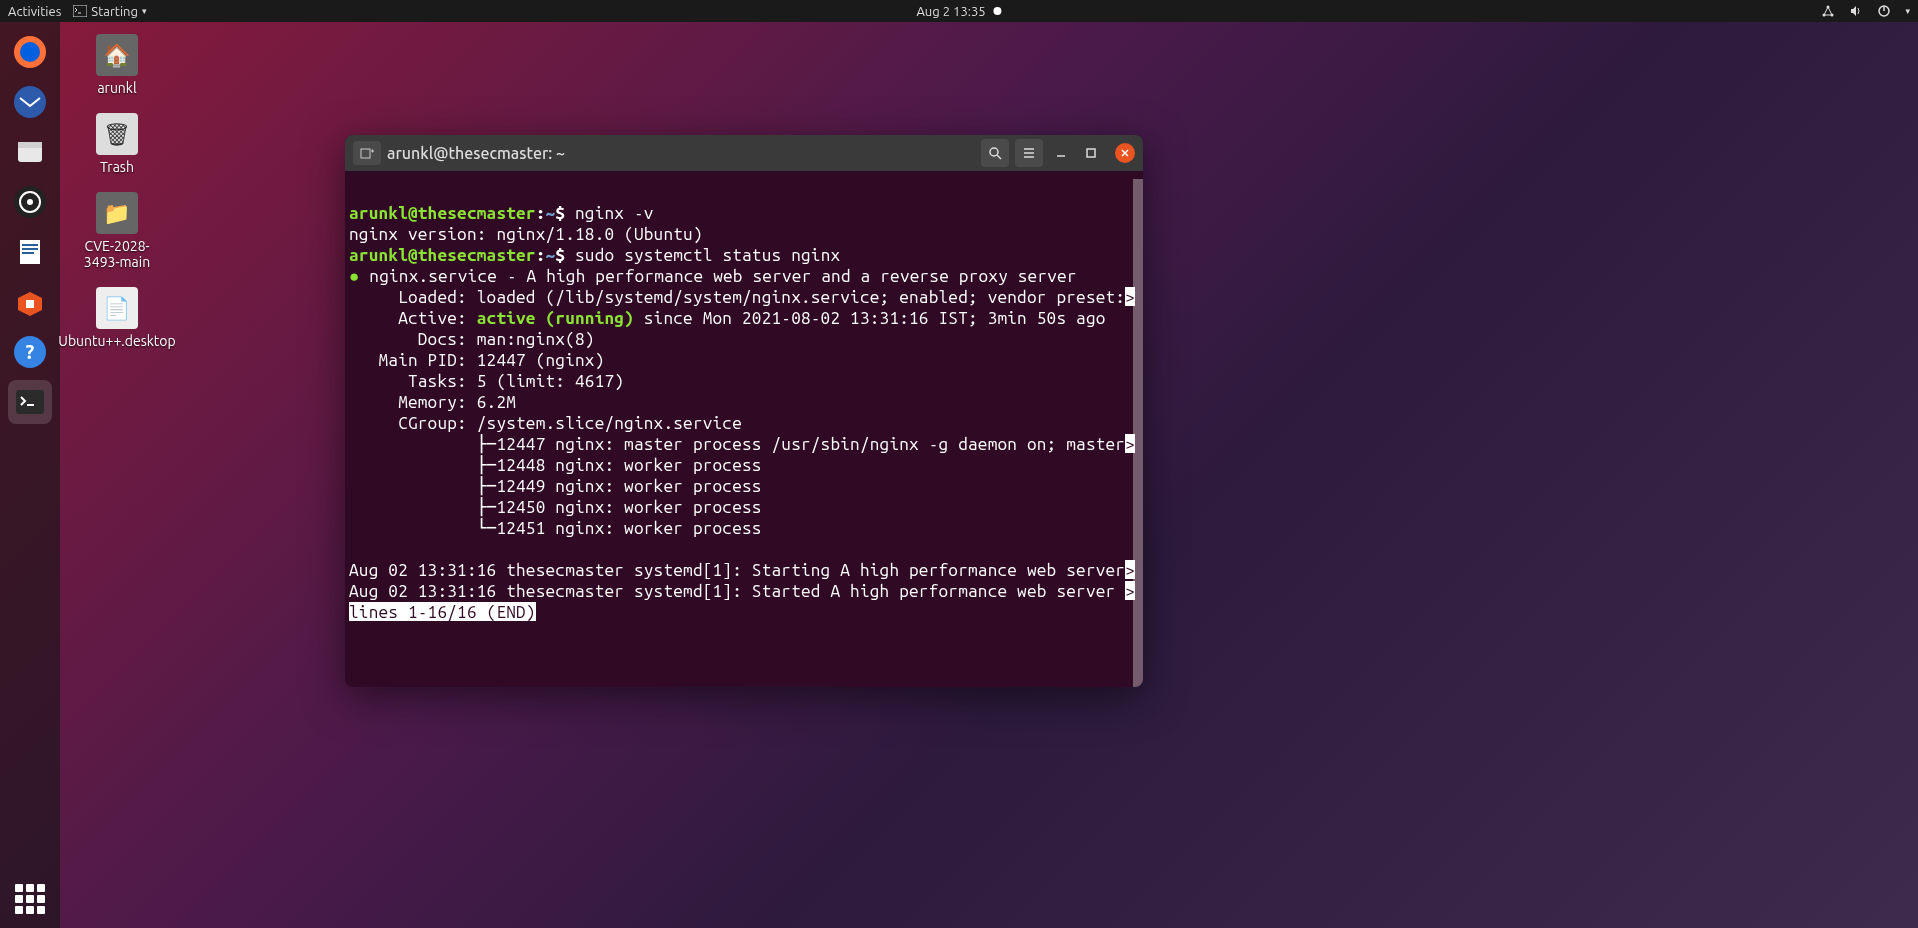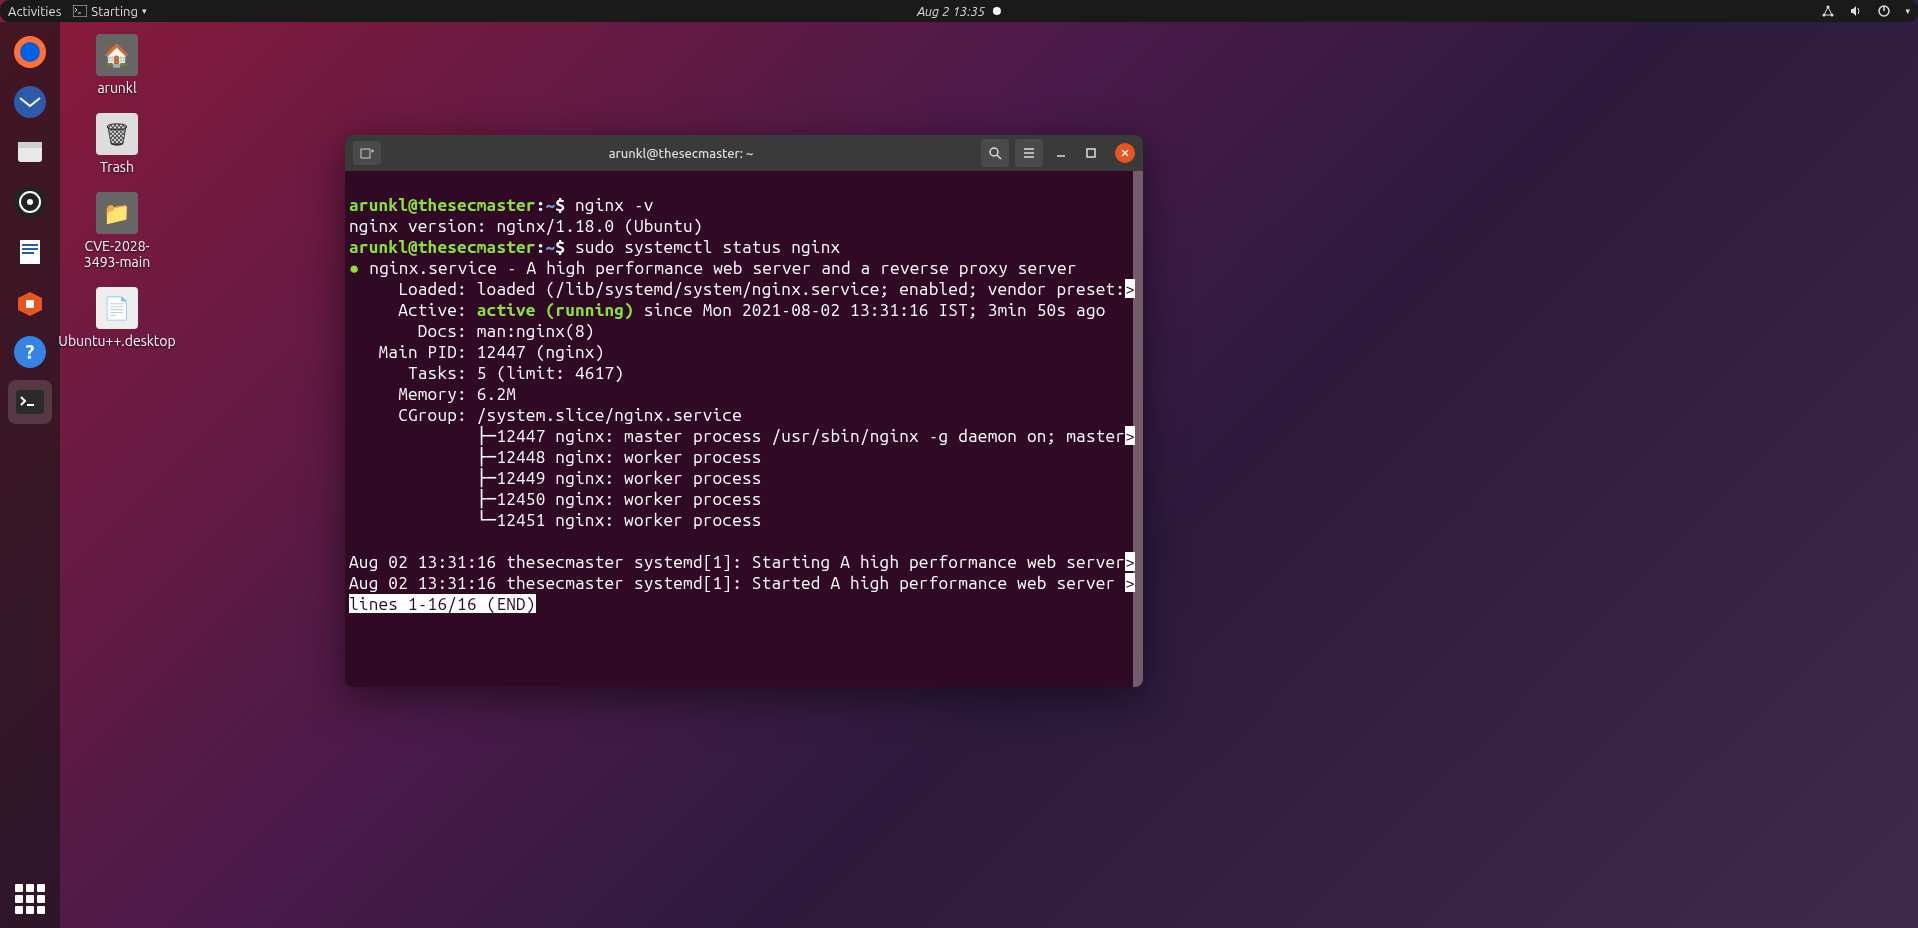--- a/index.html
+++ b/index.html
@@ -3,24 +3,24 @@
 <meta charset="utf-8">
 <style>
 * { margin: 0; padding: 0; box-sizing: border-box; }
 body {
   font-family: Ubuntu, "Segoe UI", sans-serif;
   background: linear-gradient(135deg, #8b1a3a 0%, #4a1a4a 40%, #2d1a3d 60%, #3d2a4d 100%);
   width: 1918px; height: 928px; overflow: hidden; color: #fff; position: relative;
 }
 .topbar {
   height: 22px; background: #1a1a1a; display: flex; align-items: center;
-  padding: 0 8px; font-size: 13px; color: #ddd; border-radius: 9px;
+  padding: 0 8px; font-size: 13px; color: #ddd;
 }
 .topbar-left { display: flex; align-items: center; gap: 12px; }
-.topbar-center { position: absolute; left: 50%; transform: translateX(-50%); display: flex; align-items: center; gap: 8px; font-style: italic; }
+.topbar-center { position: absolute; left: 50%; transform: translateX(-50%); display: flex; align-items: center; gap: 8px; }
 .topbar-right { margin-left: auto; display: flex; align-items: center; gap: 14px; }
 .topbar-item { display: flex; align-items: center; gap: 4px; cursor: pointer; }
 .dropdown-arrow { font-size: 9px; }
 .rec-dot { width: 8px; height: 8px; background: #fff; border-radius: 50%; }
 
 .dock {
   position: absolute; left: 0; top: 22px; bottom: 0; width: 60px;
   background: rgba(20,20,20,0.6); display: flex; flex-direction: column;
   align-items: center; padding-top: 8px; gap: 6px;
 }
@@ -64,39 +64,39 @@
 }
 .term-titlebar {
   height: 36px; background: #3a3a3a; display: flex; align-items: center;
   padding: 0 8px; gap: 6px;
 }
 .term-newtab {
   width: 28px; height: 24px; background: #4a4a4a; border-radius: 4px;
   display: flex; align-items: center; justify-content: center; font-size: 14px;
   color: #ddd; cursor: pointer;
 }
-.term-title { flex: 1; text-align: center; font-size: 13px; color: #ddd; font-weight: 500; }
+.term-title { flex: 1; font-size: 16px; color: #ddd; font-weight: 500; }
 .term-btn {
   width: 28px; height: 28px; border-radius: 4px; display: flex;
   align-items: center; justify-content: center; cursor: pointer; color: #ddd;
   background: #4a4a4a; font-size: 13px;
 }
 .term-btn.search { background: #4a4a4a; }
 .term-btn.menu { background: #4a4a4a; }
 .term-btn.min,.term-btn.max { background: transparent; width: 24px; }
 .term-btn.close {
   background: #e95420; border-radius: 50%; width: 20px; height: 20px;
   margin-left: 6px; font-size: 11px; color: #fff;
 }
 
 .term-body {
   height: calc(100% - 36px); padding: 2px 4px;
   font-family: "Ubuntu Mono", "Courier New", monospace;
   font-size: 17.2px; line-height: 21px; color: #fff;
-  letter-spacing: 0.2px; position: relative; white-space: pre;
+  letter-spacing: 0.2px; position: relative; white-space: pre; margin-top: 8px;
 }
 .term-scroll {
   position: absolute; right: 0; top: 0; bottom: 0; width: 10px;
   background: rgba(255,255,255,0.05);
 }
 .term-thumb {
   width: 100%; height: 100%; background: rgba(255,255,255,0.3);
 }
 .prompt-user { color: #8ae234; font-weight: bold; }
 .prompt-colon { color: #fff; font-weight: bold; }

